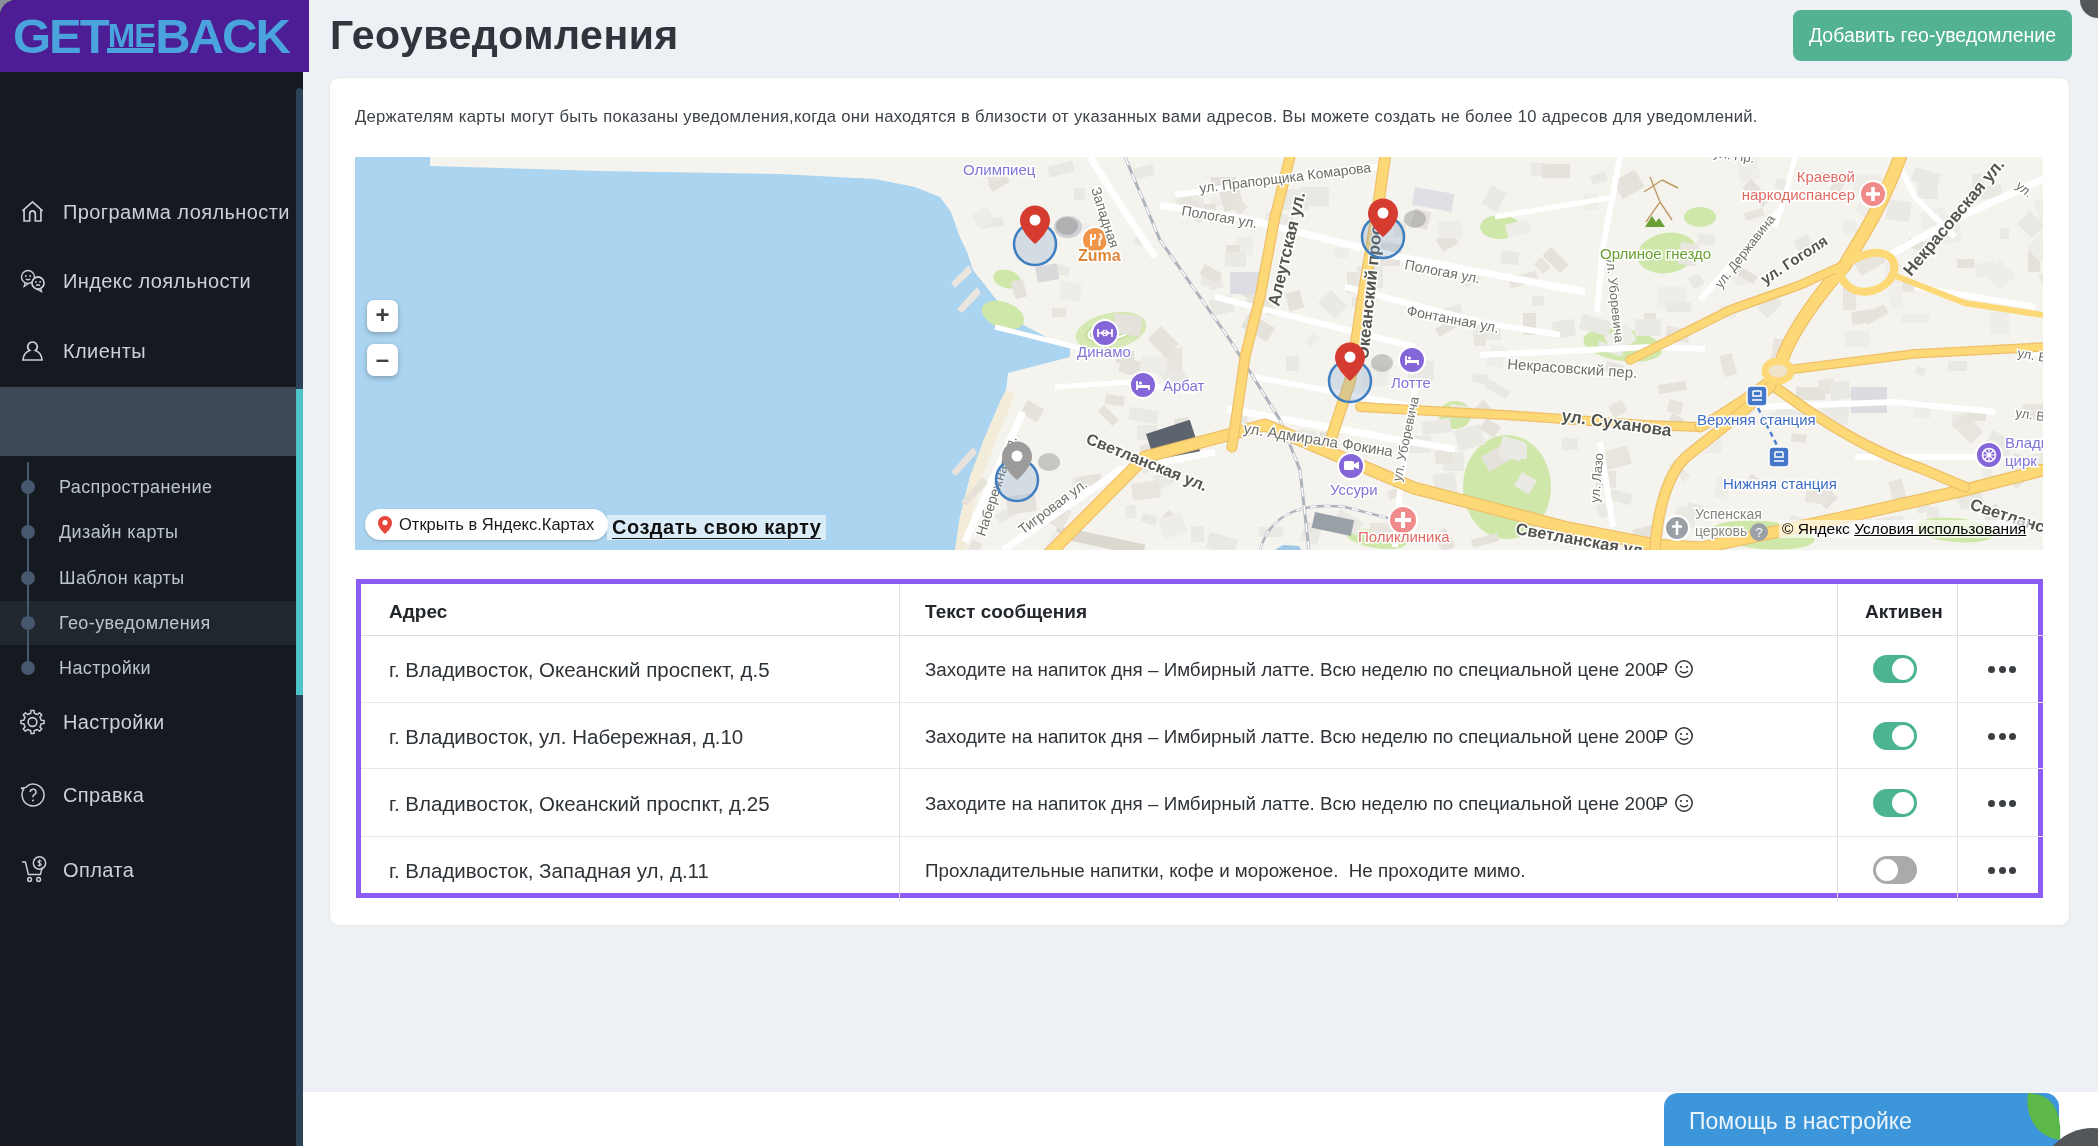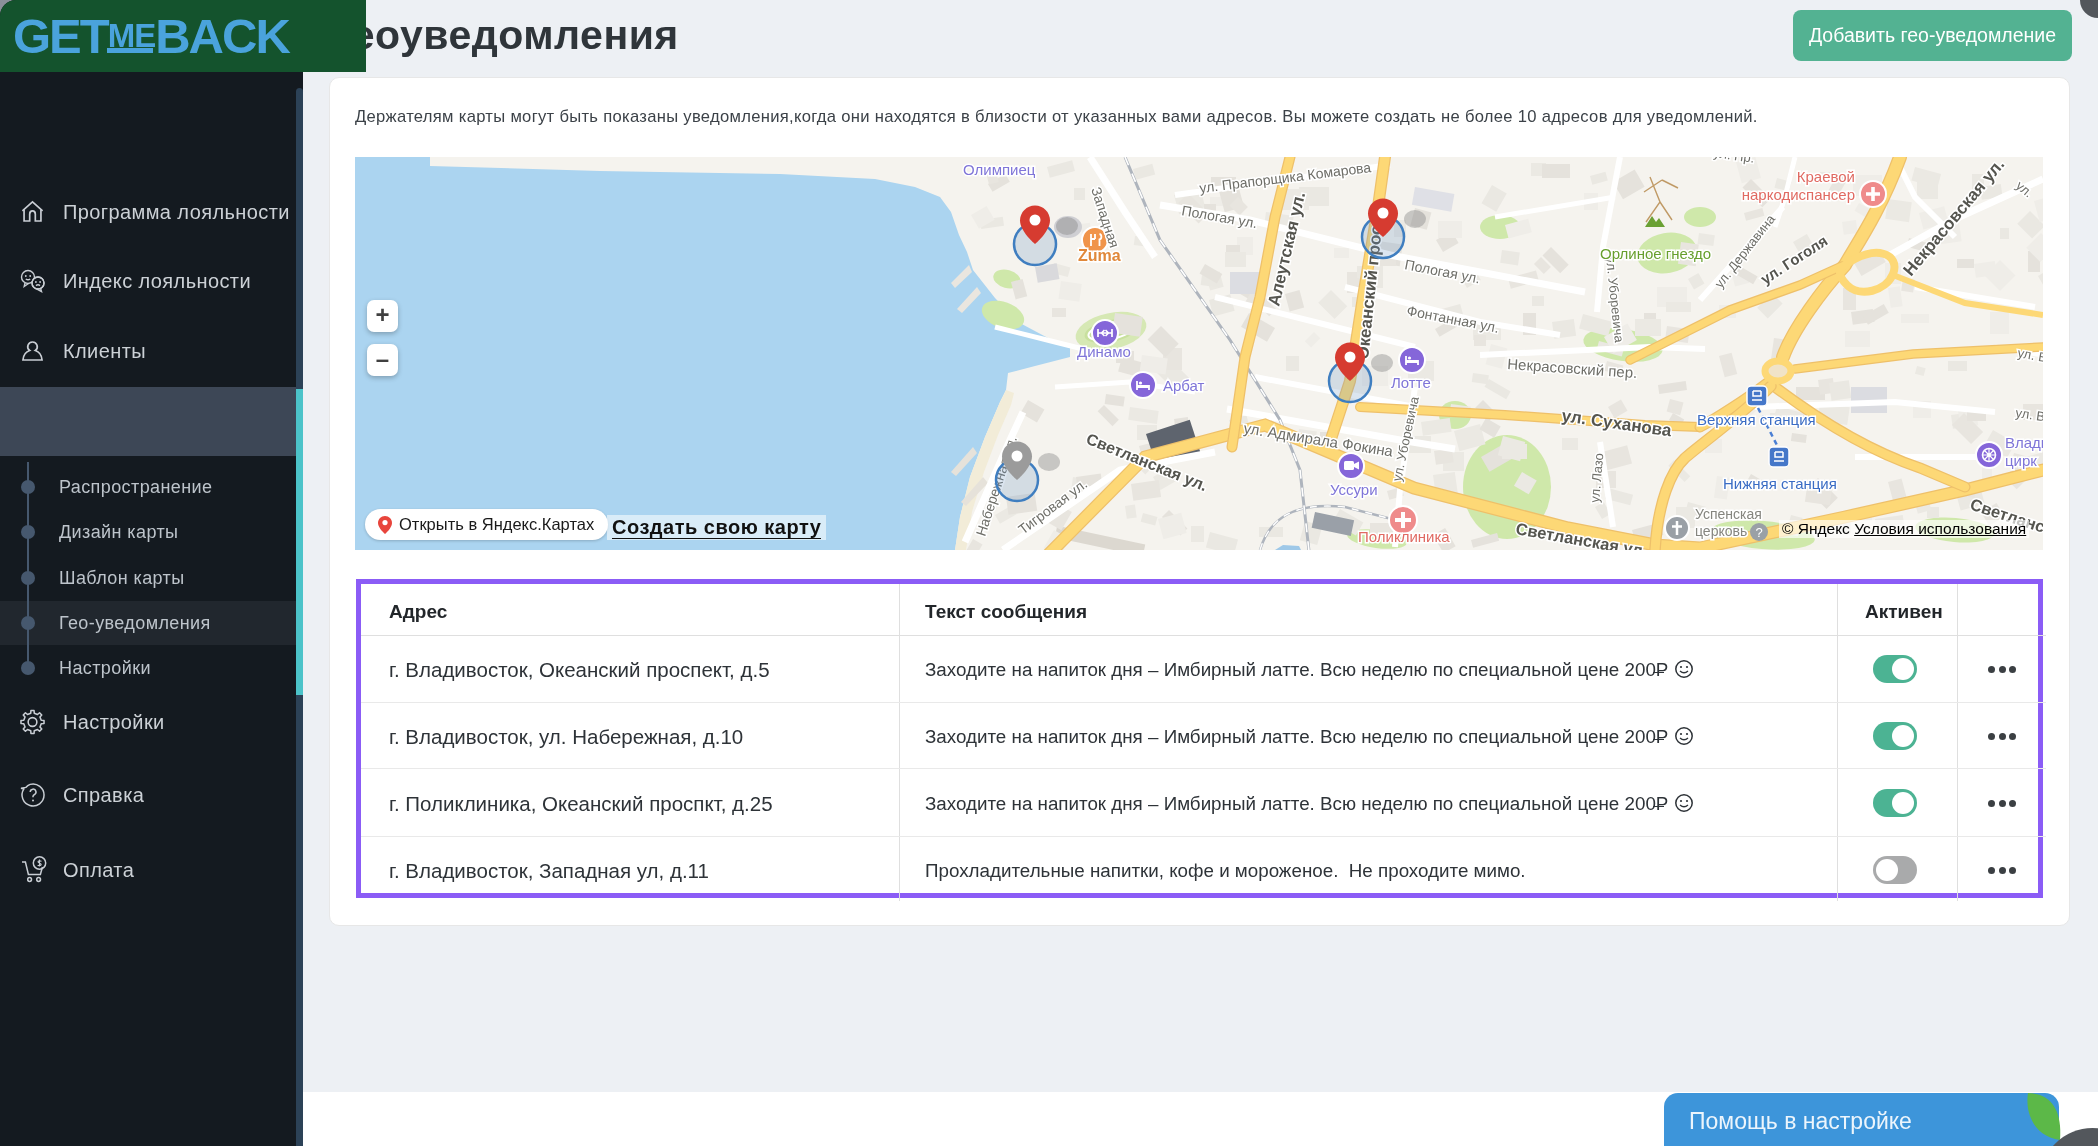--- a/index.html
+++ b/index.html
@@ -1,21 +1,21 @@
 <!DOCTYPE html>
 <html lang="ru"><head>
 <meta charset="utf-8">
 <style>
   * { margin:0; padding:0; box-sizing:border-box; }
   html,body { width:2098px; height:1146px; overflow:hidden; }
   body { font-family:"Liberation Sans", sans-serif; background:#ffffff; position:relative; }
 
   
   #sidebar { position:absolute; left:0; top:0; width:303px; height:1146px; background:#141a20; border-top-left-radius:16px; }
-  #logo { position:absolute; left:0; top:0; width:366px; height:72px; background:#14532d; border-top-left-radius:16px; }
+  #logo { position:absolute; left:0; top:0; width:309px; height:72px; background:#4c1d95; border-top-left-radius:16px; }
   #logo .lg { position:absolute; left:13px; top:0; line-height:72px; font-weight:bold; color:#4aa3dc; font-size:49px; letter-spacing:-2px; }
   #logo .me { font-size:33px; vertical-align:6px; letter-spacing:-1px;}
   #meline { position:absolute; left:107px; top:48px; width:46px; height:4.5px; background:#4aa3dc; }
   #track { position:absolute; left:296px; top:88px; width:7px; height:1058px; background:#2c4257; border-radius:4px 4px 0 0; }
   #thumb { position:absolute; left:296px; top:389px; width:7px; height:306px; background:#4cc3c9; }
   .mitem { position:absolute; left:0; width:296px; height:40px; color:#ccd1d6; font-size:20px; white-space:nowrap; }
   .mitem .txt { position:absolute; left:63px; top:50%; transform:translateY(-50%); letter-spacing:0.4px;}
   .mitem svg { position:absolute; left:19px; top:50%; transform:translateY(-50%); }
   #wallet-row { position:absolute; left:0; top:387px; width:296px; height:69px; background:#3d4756; }
   #geo-row { position:absolute; left:0; top:601px; width:296px; height:44px; background:#21272e; }
@@ -501,21 +501,21 @@
     <div class="hline" style="top:51px; background:#dfdfdf;"></div>
     <div class="hline" style="top:118px;"></div>
     <div class="hline" style="top:184px;"></div>
     <div class="hline" style="top:252px;"></div>
     <div class="hcell" style="left:28px; top:17px;">Адрес</div>
     <div class="hcell" style="left:564px; top:17px;">Текст сообщения</div>
     <div class="hcell" style="left:1504px; top:17px;">Активен</div>
 
     <div class="cell" style="left:28px; top:86px;">г. Владивосток, Океанский проспект, д.5</div>
     <div class="cell" style="left:28px; top:153px;">г. Владивосток, ул. Набережная, д.10</div>
-    <div class="cell" style="left:28px; top:220px;">г. Поликлиника, Океанский проспкт, д.25</div>
+    <div class="cell" style="left:28px; top:220px;">г. Владивосток, Океанский проспкт, д.25</div>
     <div class="cell" style="left:28px; top:287px;">г. Владивосток, Западная ул, д.11</div>
     <div class="cell msg" style="left:564px; top:86px;">Заходите на напиток дня – Имбирный латте. Всю неделю по специальной цене 200<span class="rub">Р<i></i></span> <svg class="smile" viewBox="0 0 20 20">
         <circle cx="10" cy="10" r="8.2" fill="none" stroke="#2e3338" stroke-width="1.5"></circle>
         <circle cx="7" cy="8" r="1.1" fill="#2e3338"></circle>
         <circle cx="13" cy="8" r="1.1" fill="#2e3338"></circle>
         <path d="M6 12 q4 3.6 8 0" fill="none" stroke="#2e3338" stroke-width="1.4"></path>
       </svg></div>
     <div class="cell msg" style="left:564px; top:153px;">Заходите на напиток дня – Имбирный латте. Всю неделю по специальной цене 200<span class="rub">Р<i></i></span> <svg class="smile" viewBox="0 0 20 20">
         <circle cx="10" cy="10" r="8.2" fill="none" stroke="#2e3338" stroke-width="1.5"></circle>
         <circle cx="7" cy="8" r="1.1" fill="#2e3338"></circle>

